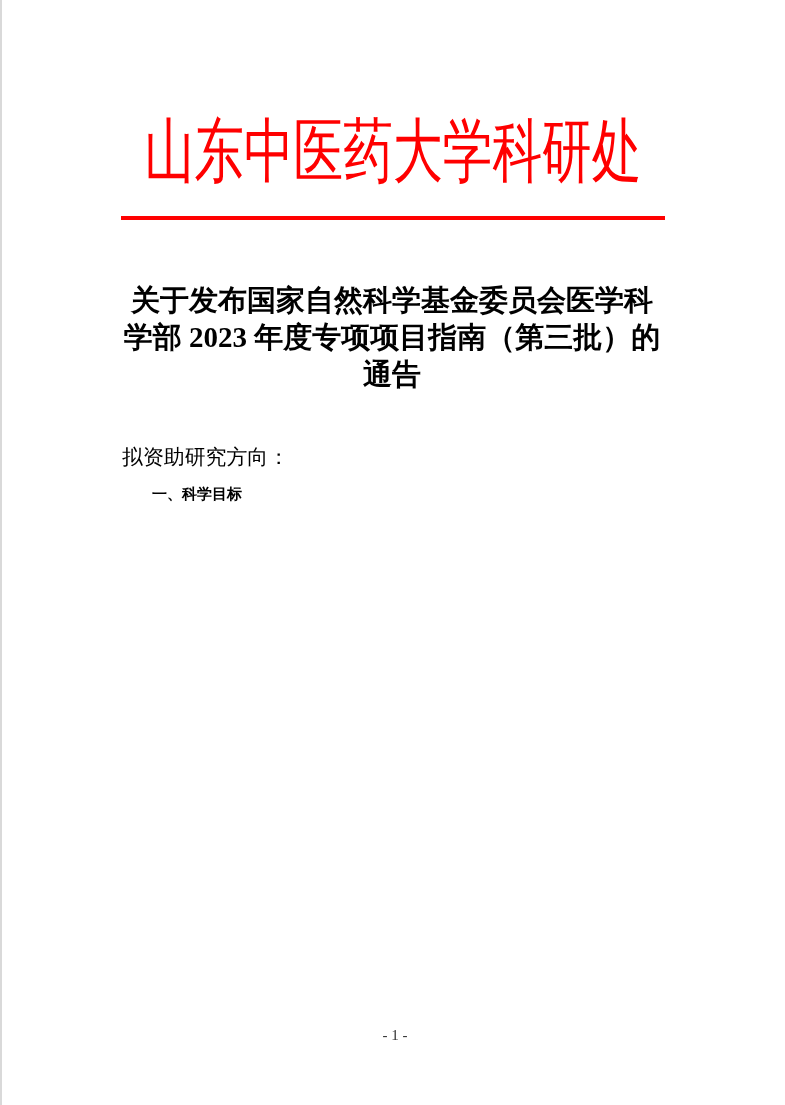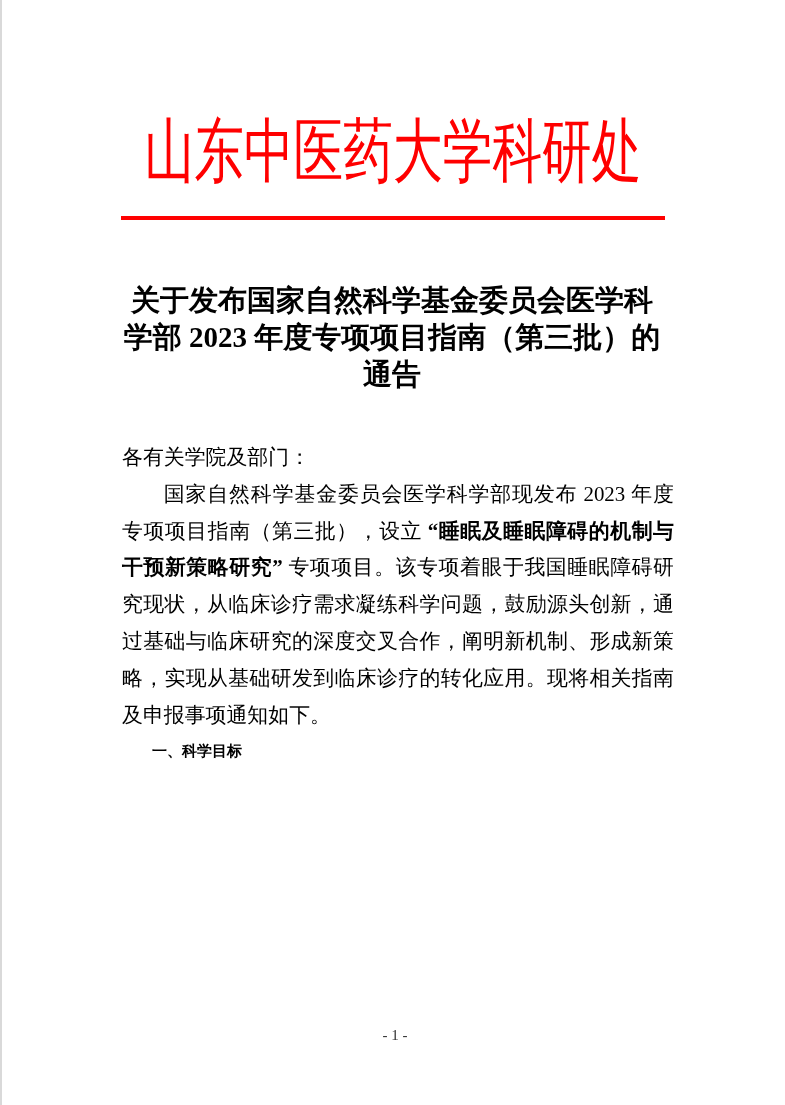--- a/index.html
+++ b/index.html
@@ -90,23 +90,22 @@
   <div class="agency-header">
     <span class="stretch">山东中医药大学科研处</span>
   </div>
 
   <div class="red-rule"></div>
 
   <h1 class="doc-title">关于发布国家自然科学基金委员会医学科学部 2023 年度专项项目指南（第三批）的通告</h1>
 
   <div class="body-text">
 
-    <p class="salutation">各有关学院及部门：</p>
+    <p class="salutation">拟资助研究方向：</p>
 
-    <p class="para indent"><span>国家自然科学基金委员会医学科学部现发布 2023 年度专项项目指南（第三批），设立 </span><span class="em">“睡眠及睡眠障碍的机制与干预新策略研究”</span><span> 专项项目。该专项着眼于我国睡眠障碍研究现状，从临床诊疗需求凝练科学问题，鼓励源头创新，通过基础与临床研究的深度交叉合作，阐明新机制、形成新策略，实现从基础研发到临床诊疗的转化应用。现将相关指南及申报事项通知如下。</span></p>
 
     <p class="heading indent">一、科学目标</p>
 
 
 
   </div>
 
   <div class="footer">- 1 -</div>
 
 </div>

